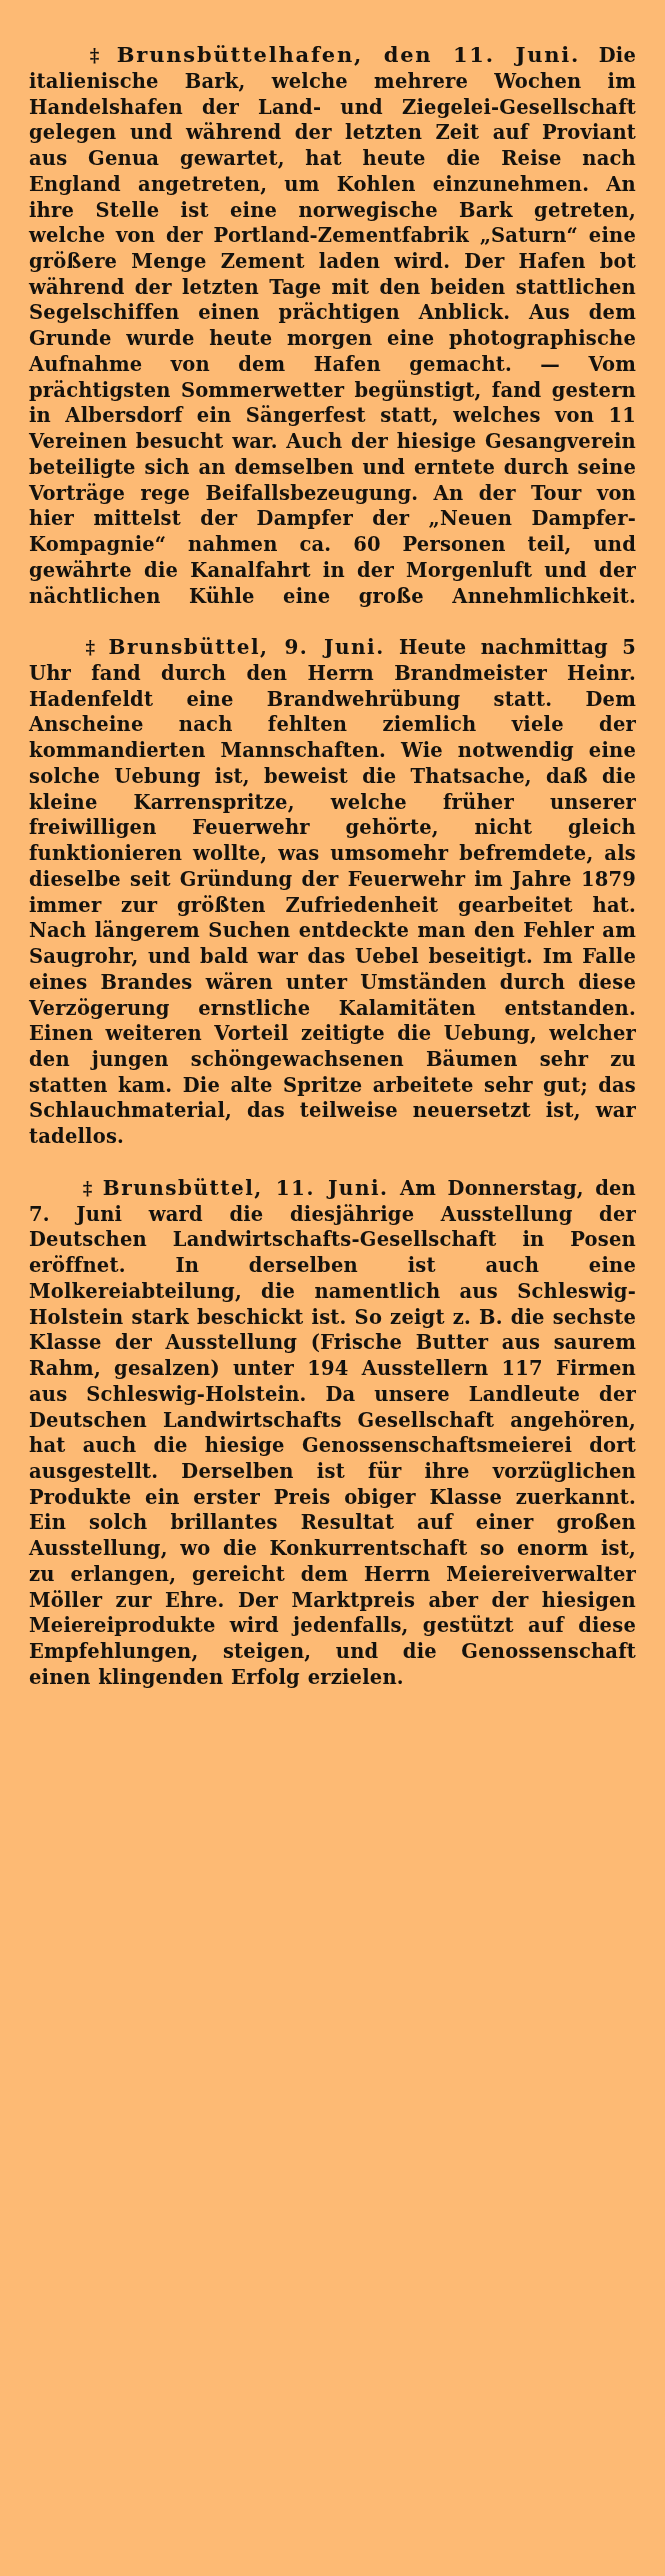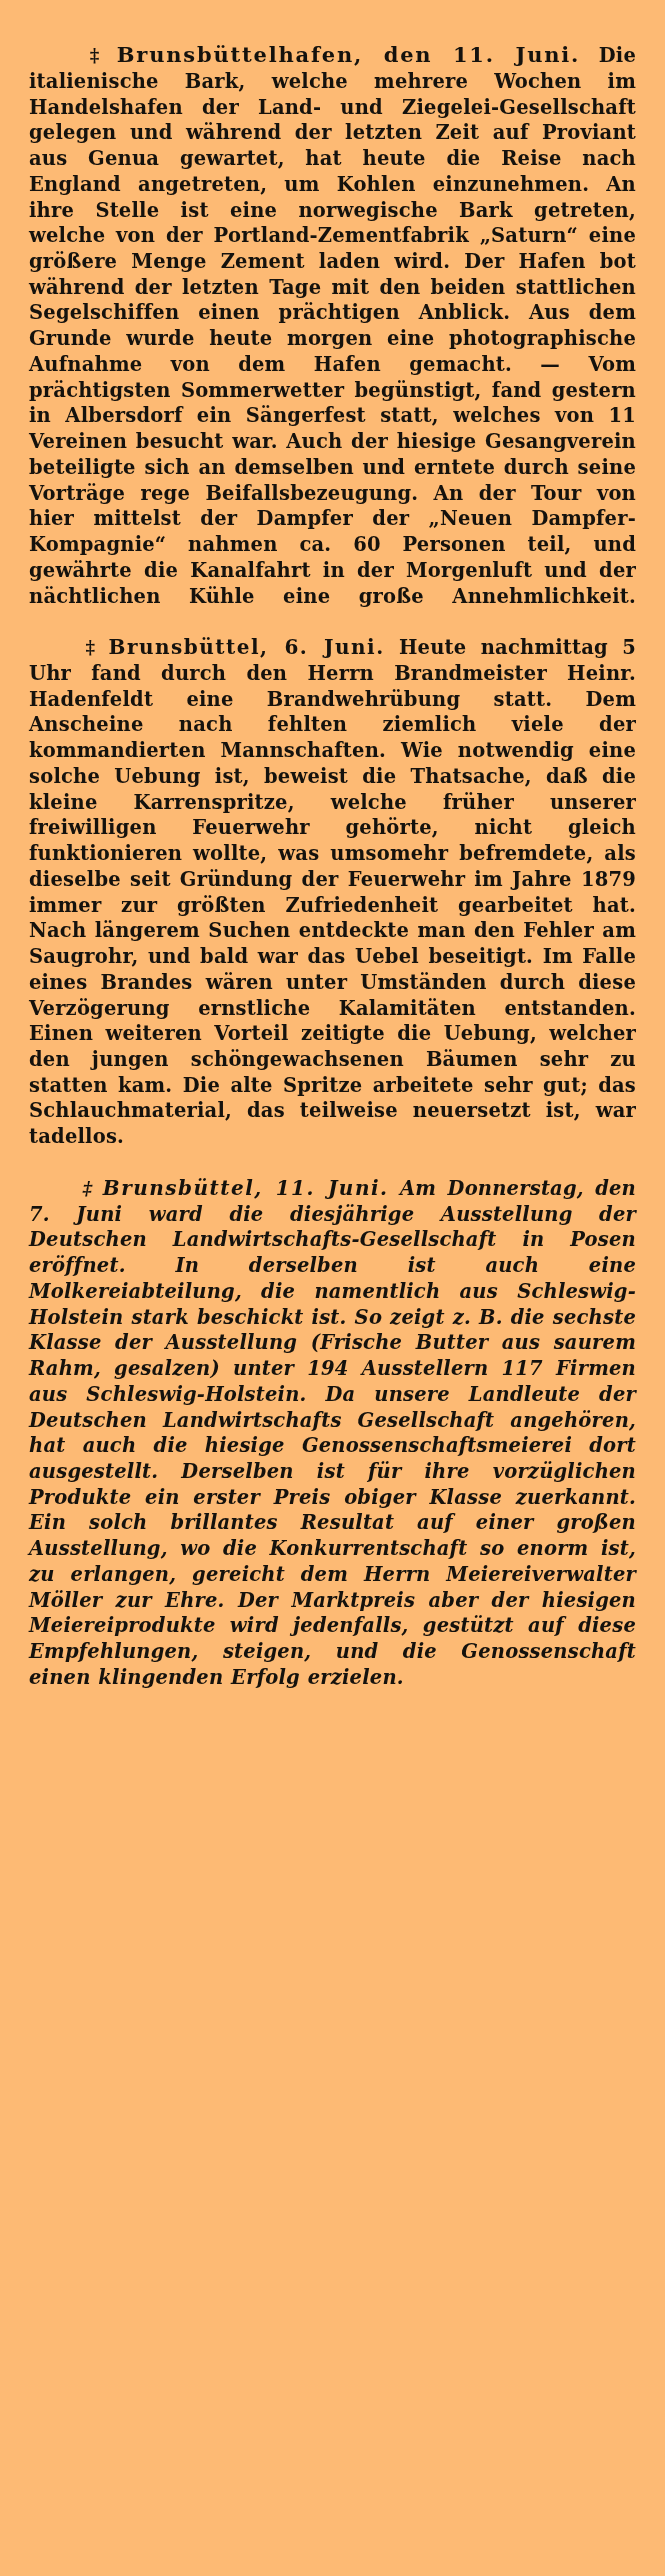--- a/index.html
+++ b/index.html
@@ -20,21 +20,21 @@
     padding: 21.6px 28px 16.6px 28px;
     overflow: hidden;
   }
   .column {
     width: 607px;
     margin: 0 auto;
   }
   .article {
     margin: 0 0 25px 0;
   }
-  .article:last-child { margin-bottom: 4px; font-style: italic; }
+  .article:last-child { margin-bottom: 4px; }
 
   
   .para {
     text-align: justify;
     text-align-last: justify;
     font-size: 19.5px;
     line-height: 1.32;
     letter-spacing: 0.2px;
     color: #15120d;
     font-family: "DejaVu Serif", serif;
@@ -73,21 +73,21 @@
 
     <div class="article">
       <p class="para">
         <span class="lead-space"></span><span class="dingbat">‡</span><span class="headline">Brunsbüttelhafen, den 11. Juni.</span>
         <span>Die italienische Bark, welche mehrere Wochen im Handelshafen der Land- und Ziegelei-Gesellschaft gelegen und während der letzten Zeit auf Proviant aus Genua gewartet, hat heute die Reise nach England angetreten, um Kohlen einzunehmen. An ihre Stelle ist eine norwegische Bark getreten, welche von der Portland-Zementfabrik „Saturn“ eine größere Menge Zement laden wird. Der Hafen bot während der letzten Tage mit den beiden stattlichen Segelschiffen einen prächtigen Anblick. Aus dem Grunde wurde heute morgen eine photographische Aufnahme von dem Hafen gemacht. — Vom prächtigsten Sommerwetter begünstigt, fand gestern in Albersdorf ein Sängerfest statt, welches von 11 Vereinen besucht war. Auch der hiesige Gesangverein beteiligte sich an demselben und erntete durch seine Vorträge rege Beifallsbezeugung. An der Tour von hier mittelst der Dampfer der „Neuen Dampfer-Kompagnie“ nahmen ca. 60 Personen teil, und gewährte die Kanalfahrt in der Morgenluft und der nächtlichen Kühle eine große Annehmlichkeit.</span>
       </p>
     </div>
 
     <div class="article">
       <p class="para">
-        <span class="lead-space"></span><span class="dingbat">‡</span><span class="small-headline">Brunsbüttel, 6. Juni.</span>
+        <span class="lead-space"></span><span class="dingbat">‡</span><span class="small-headline">Brunsbüttel, 9. Juni.</span>
         <span>Heute nachmittag 5 Uhr fand durch den Herrn Brandmeister Heinr. Hadenfeldt eine Brandwehrübung statt. Dem Anscheine nach fehlten ziemlich viele der kommandierten Mannschaften. Wie notwendig eine solche Uebung ist, beweist die Thatsache, daß die kleine Karrenspritze, welche früher unserer freiwilligen Feuerwehr gehörte, nicht gleich funktionieren wollte, was umsomehr befremdete, als dieselbe seit Gründung der Feuerwehr im Jahre 1879 immer zur größten Zufriedenheit gearbeitet hat. Nach längerem Suchen entdeckte man den Fehler am Saugrohr, und bald war das Uebel beseitigt. Im Falle eines Brandes wären unter Umständen durch diese Verzögerung ernstliche Kalamitäten entstanden. Einen weiteren Vorteil zeitigte die Uebung, welcher den jungen schöngewachsenen Bäumen sehr zu statten kam. Die alte Spritze arbeitete sehr gut; das Schlauchmaterial, das teilweise neuersetzt ist, war tadellos.</span>
       </p>
     </div>
 
     <div class="article">
       <p class="para last">
         <span class="lead-space"></span><span class="dingbat">‡</span><span class="small-headline">Brunsbüttel, 11. Juni.</span>
         <span>Am Donnerstag, den 7. Juni ward die diesjährige Ausstellung der Deutschen Landwirtschafts-Gesellschaft in Posen eröffnet. In derselben ist auch eine Molkereiabteilung, die namentlich aus Schleswig-Holstein stark beschickt ist. So zeigt z. B. die sechste Klasse der Ausstellung (Frische Butter aus saurem Rahm, gesalzen) unter 194 Ausstellern 117 Firmen aus Schleswig-Holstein. Da unsere Landleute der Deutschen Landwirtschafts Gesellschaft angehören, hat auch die hiesige Genossenschaftsmeierei dort ausgestellt. Derselben ist für ihre vorzüglichen Produkte ein erster Preis obiger Klasse zuerkannt. Ein solch brillantes Resultat auf einer großen Ausstellung, wo die Konkurrentschaft so enorm ist, zu erlangen, gereicht dem Herrn Meiereiverwalter Möller zur Ehre. Der Marktpreis aber der hiesigen Meiereiprodukte wird jedenfalls, gestützt auf diese Empfehlungen, steigen, und die Genossenschaft einen klingenden Erfolg erzielen.</span>
       </p>
     </div>

